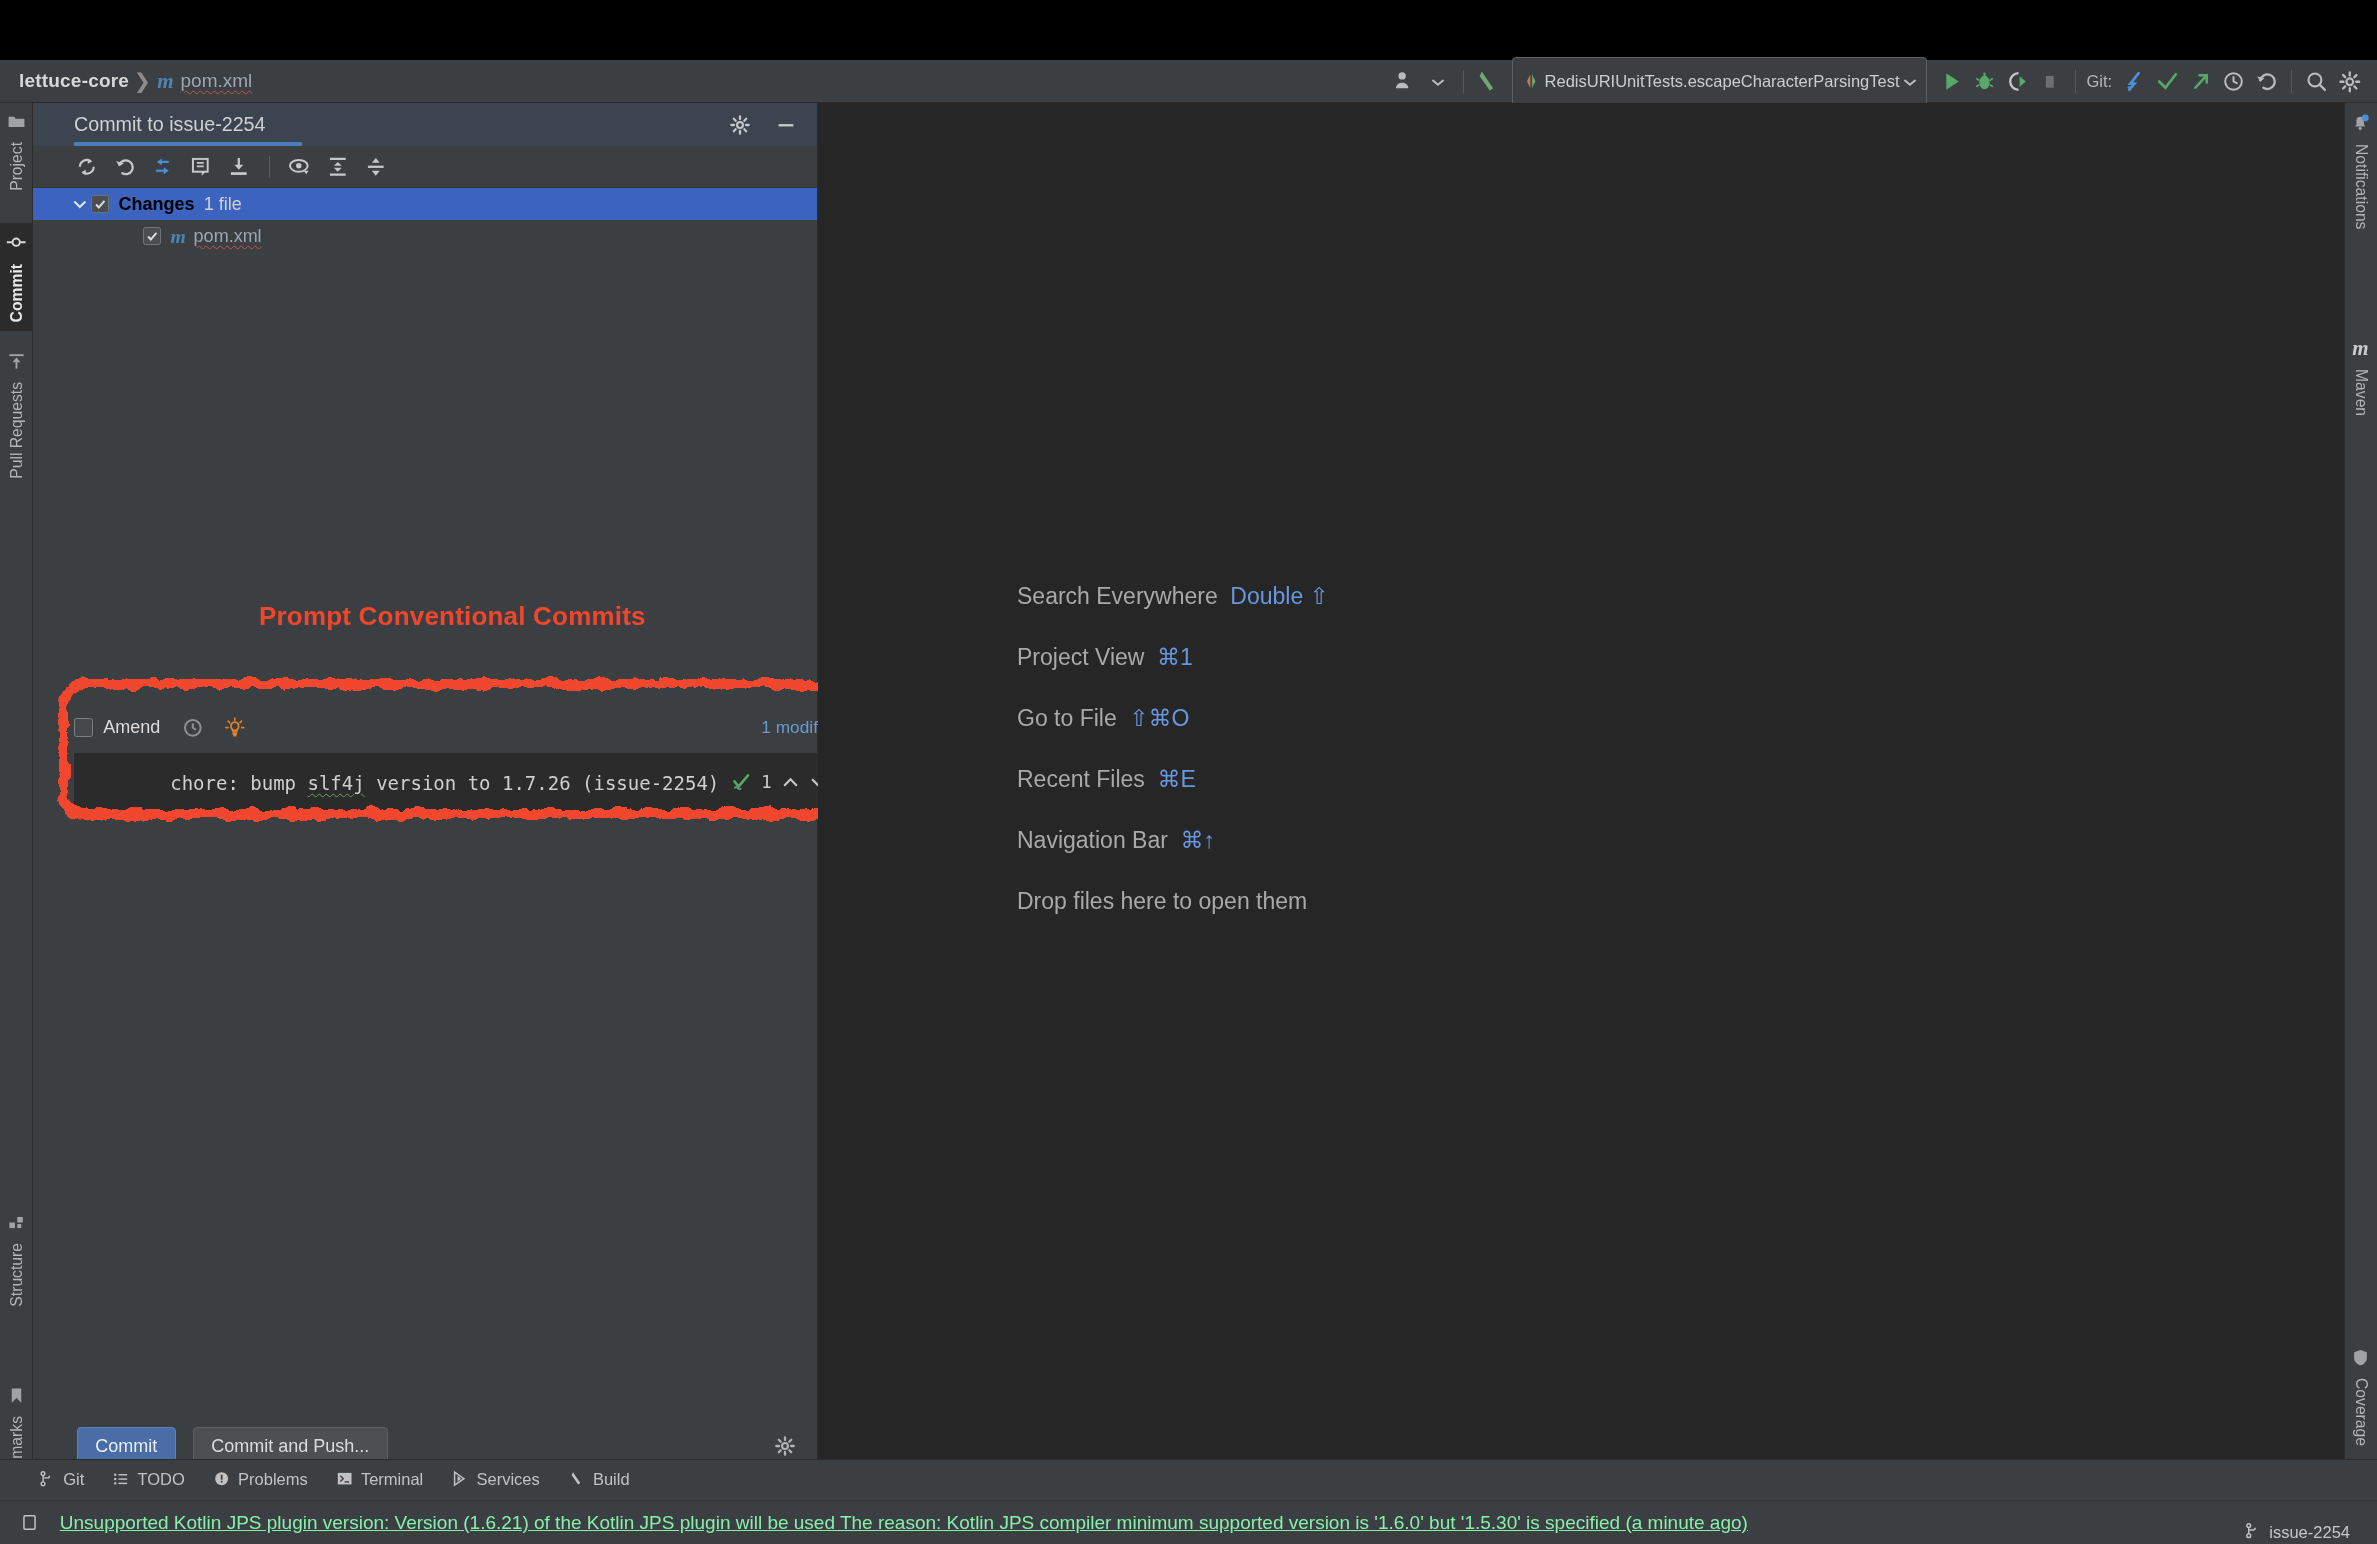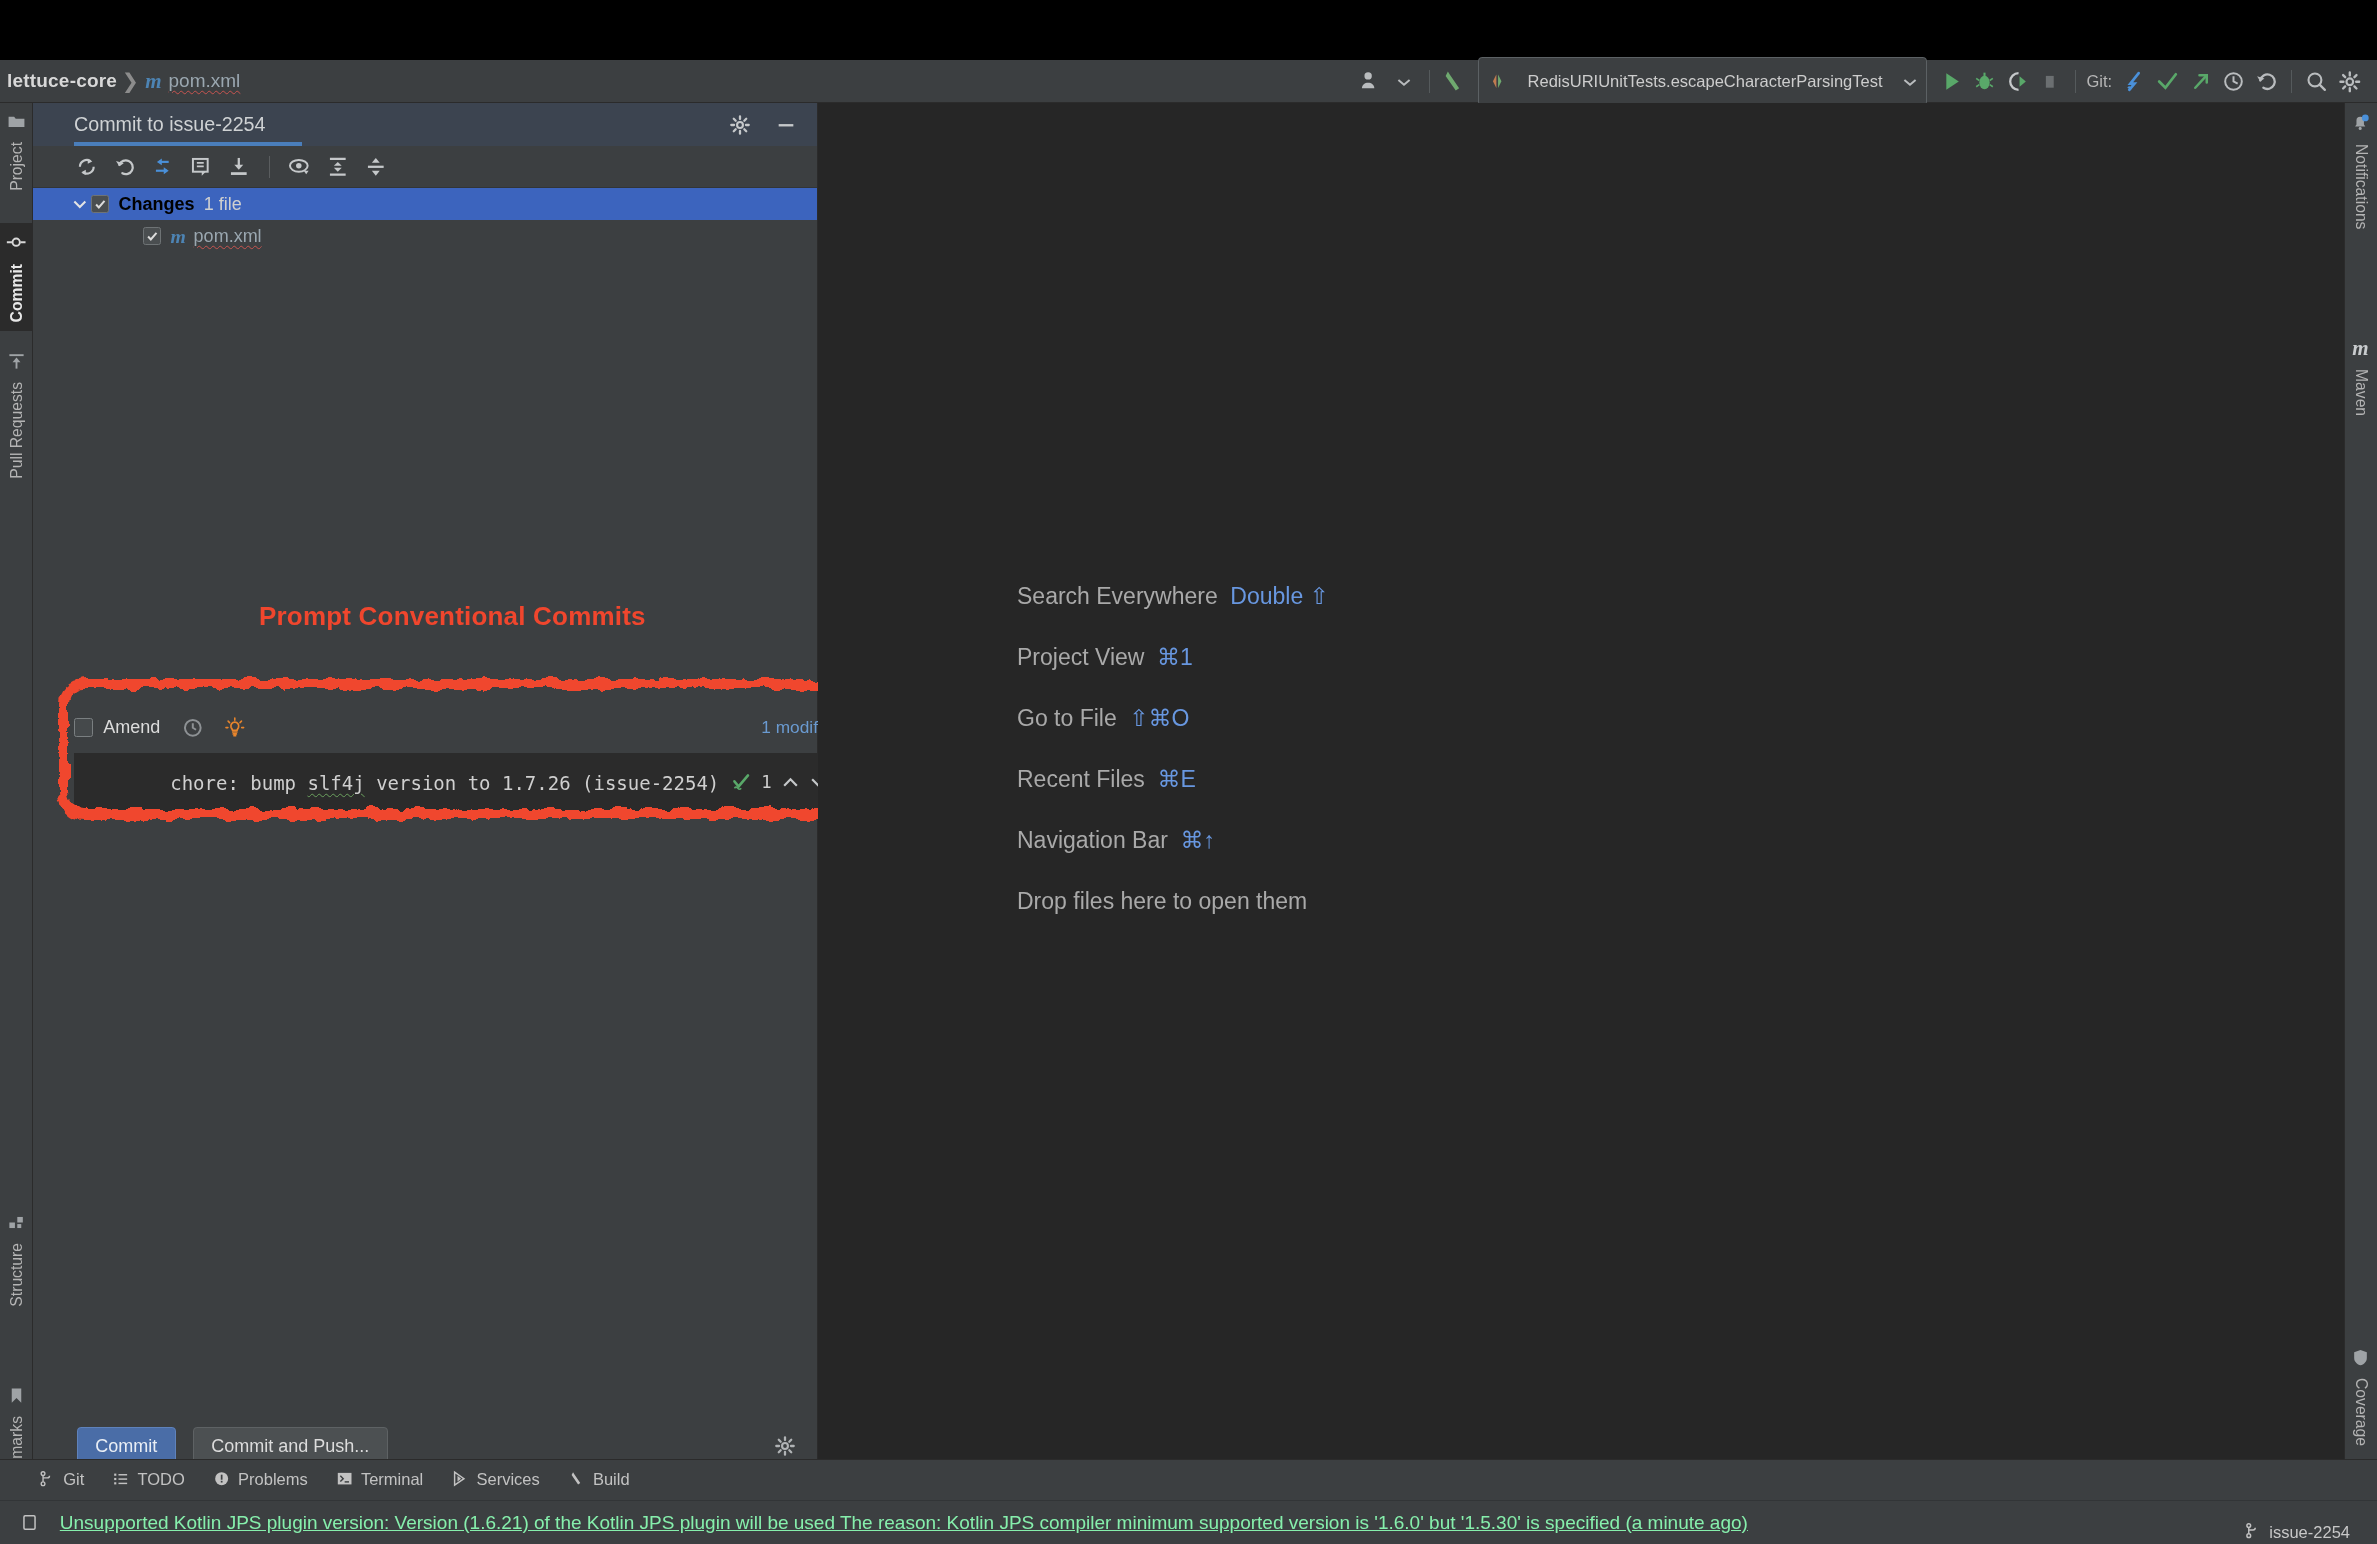--- a/index.html
+++ b/index.html
@@ -21,21 +21,21 @@
     background: #000000;
   }
 
   
   .navbar {
     position: absolute; left: 0; top: 60px; width: 2377px; height: 43px;
     background: #3c3f41;
     display: flex; align-items: center;
     border-bottom: 0.8px solid #2b2b2b;
   }
-  .crumbs { display: flex; align-items: center; padding-left: 7px; gap: 0px; }
+  .crumbs { display: flex; align-items: center; padding-left: 19px; gap: 0px; }
   .crumb-module {
     color: #d8d8d8; font-size: 19px; font-weight: bold; letter-spacing: 0.2px;
   }
   .crumb-sep {
     color: #8c8c8c; font-size: 20.4px; margin: 0 6.3px 0 4.7px; font-weight: 300;
   }
   .maven-m {
     color: #4d84b4; font-size: 21px; font-weight: bold; font-style: italic;
     font-family: "Liberation Serif", serif; margin-right: 7px;
   }
@@ -50,21 +50,21 @@
     position: absolute; right: 11px; top: 0; height: 43px;
     display: flex; align-items: center; gap: 0px;
   }
   .nav-btn {
     display: flex; align-items: center; justify-content: center;
     width: 33px; height: 33px; cursor: pointer;
   }
   .nav-sep { width: 0.8px; height: 23.6px; background: #555a5c; margin: 0 7.9px; }
 
   .runconfig {
-    display: flex; align-items: center; gap: 20px;
+    display: flex; align-items: center; gap: 3px;
     height: 49px; padding: 0 9.4px 0 7.9px;
     border: 0.8px solid #5c6164; border-radius: 3.9px;
     margin: 0 7.9px;
     background: #3c3f41;
     cursor: pointer;
   }
   .runconfig .label { color: #cdcdcd; font-size: 16.5px; white-space: nowrap; }
   .git-label { color: #b6b6b6; font-size: 16.5px; margin: 0 6.3px 0 3.1px; }
 
   

